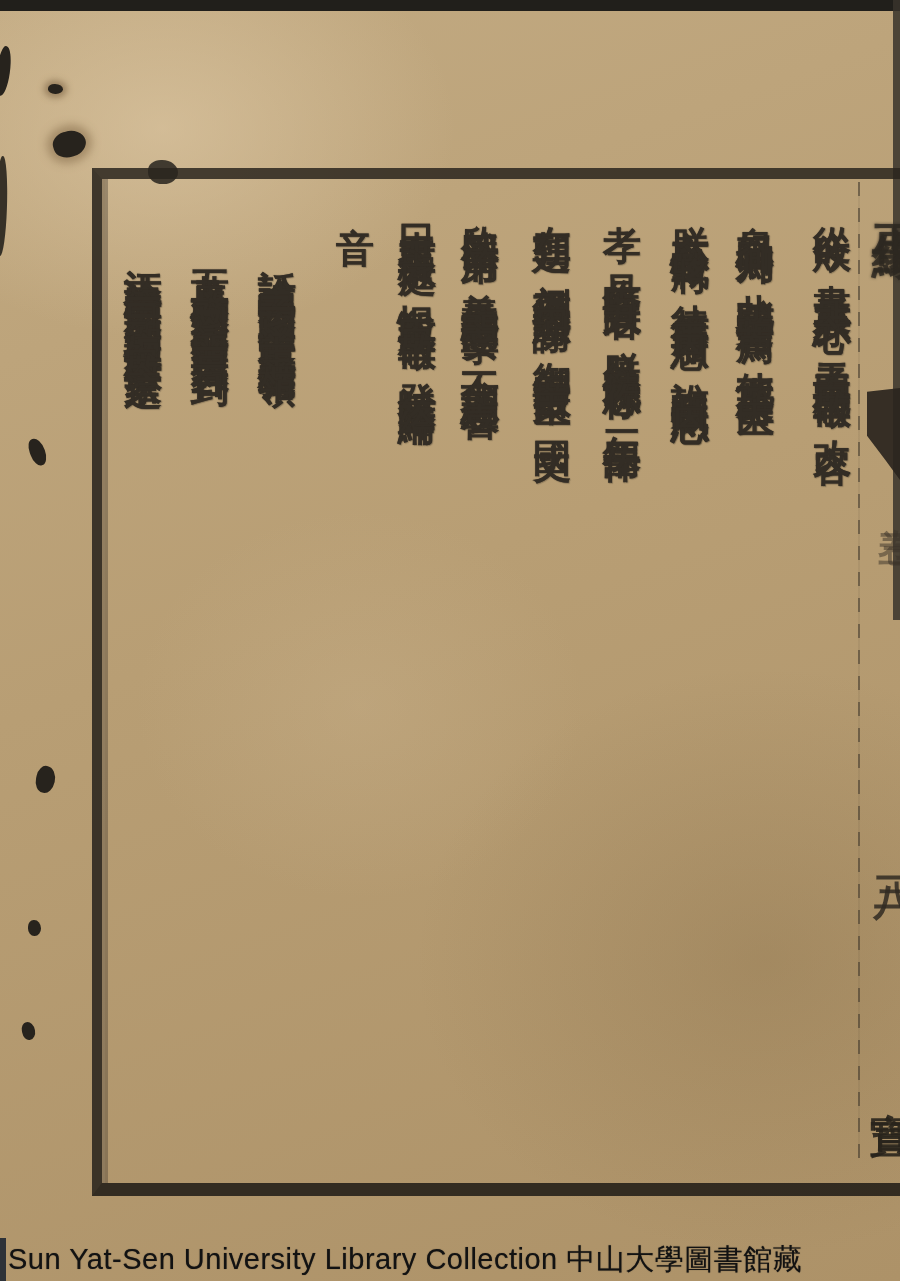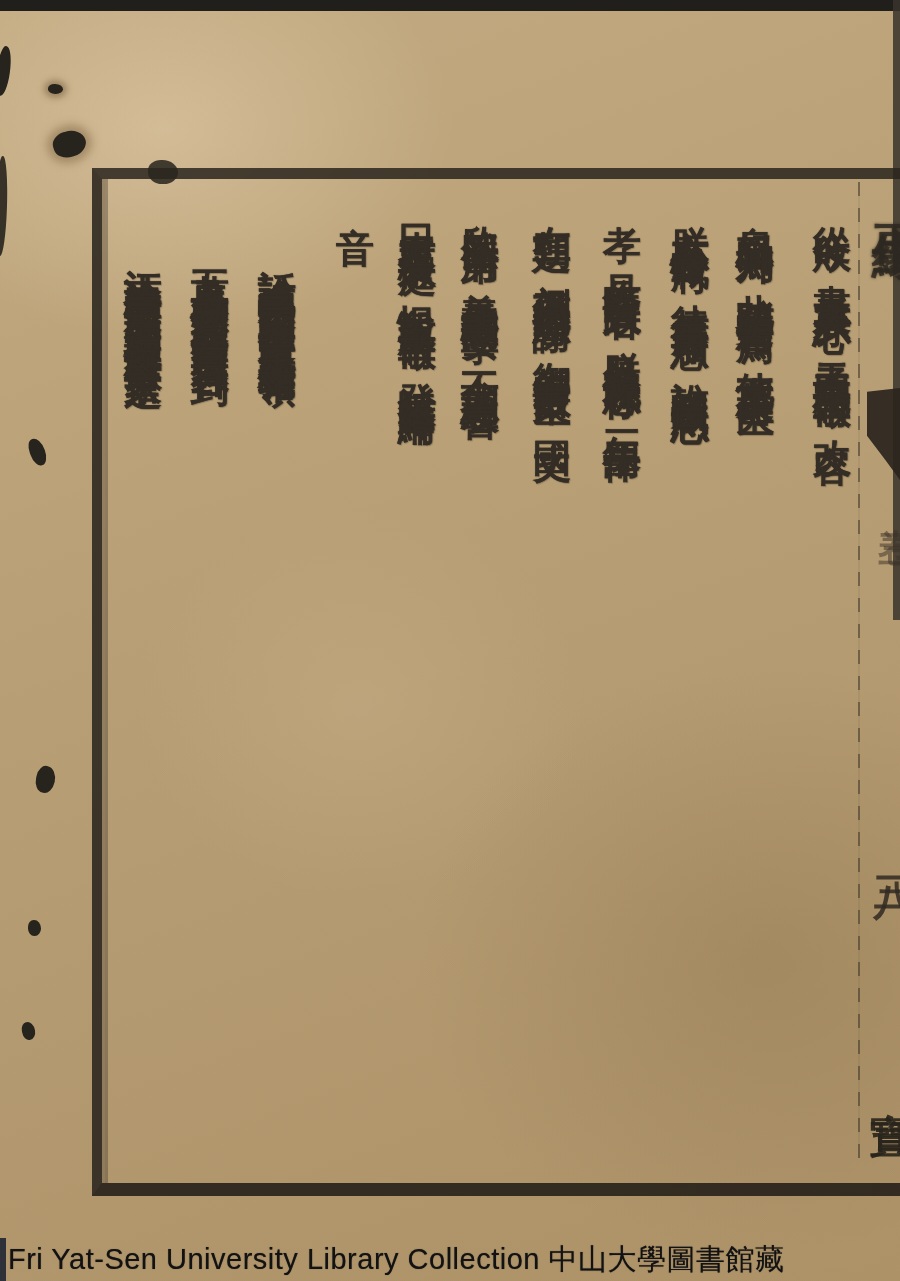--- a/index.html
+++ b/index.html
@@ -89,15 +89,15 @@
       <div class="col" style="left: 596px; top: 196px;">孝　見作降臣負故君　朕且從寬饒恕你　三年罰俸</div>
       <div class="col" style="left: 526px; top: 196px;">在朝廷　刘侯再把隆恩謝　御駕歸宮散衆臣　國丈</div>
       <div class="col" style="left: 454px; top: 196px;">欣然回府第　義見絡耀問安寧　不言刘捷心欢喜</div>
       <div class="col" style="left: 391px; top: 196px;">口表君王入椒庭　恨殺叛臣皇甫敬　登時提筆降綸</div>
       <div class="col" style="left: 329px; top: 196px;">音</div>
       <div class="col" style="left: 251px; top: 240px;">話說成宗天子立刻降旨一道着大將軍楊秉義帶領</div>
       <div class="col" style="left: 184px; top: 240px;">五萬人馬救應登州又命兵部衙門差遣人員一百到</div>
       <div class="col" style="left: 117px; top: 240px;">江南擒拏衛煥家口一面到湖廣扭解皇甫敬全家這</div>
     </div>
 
-  <div class="caption">Fri Yat-Sen University Library Collection 中山大學圖書館藏</div>
+  <div class="caption">Sun Yat-Sen University Library Collection 中山大學圖書館藏</div>
 
 </div>
 
 </body></html>

